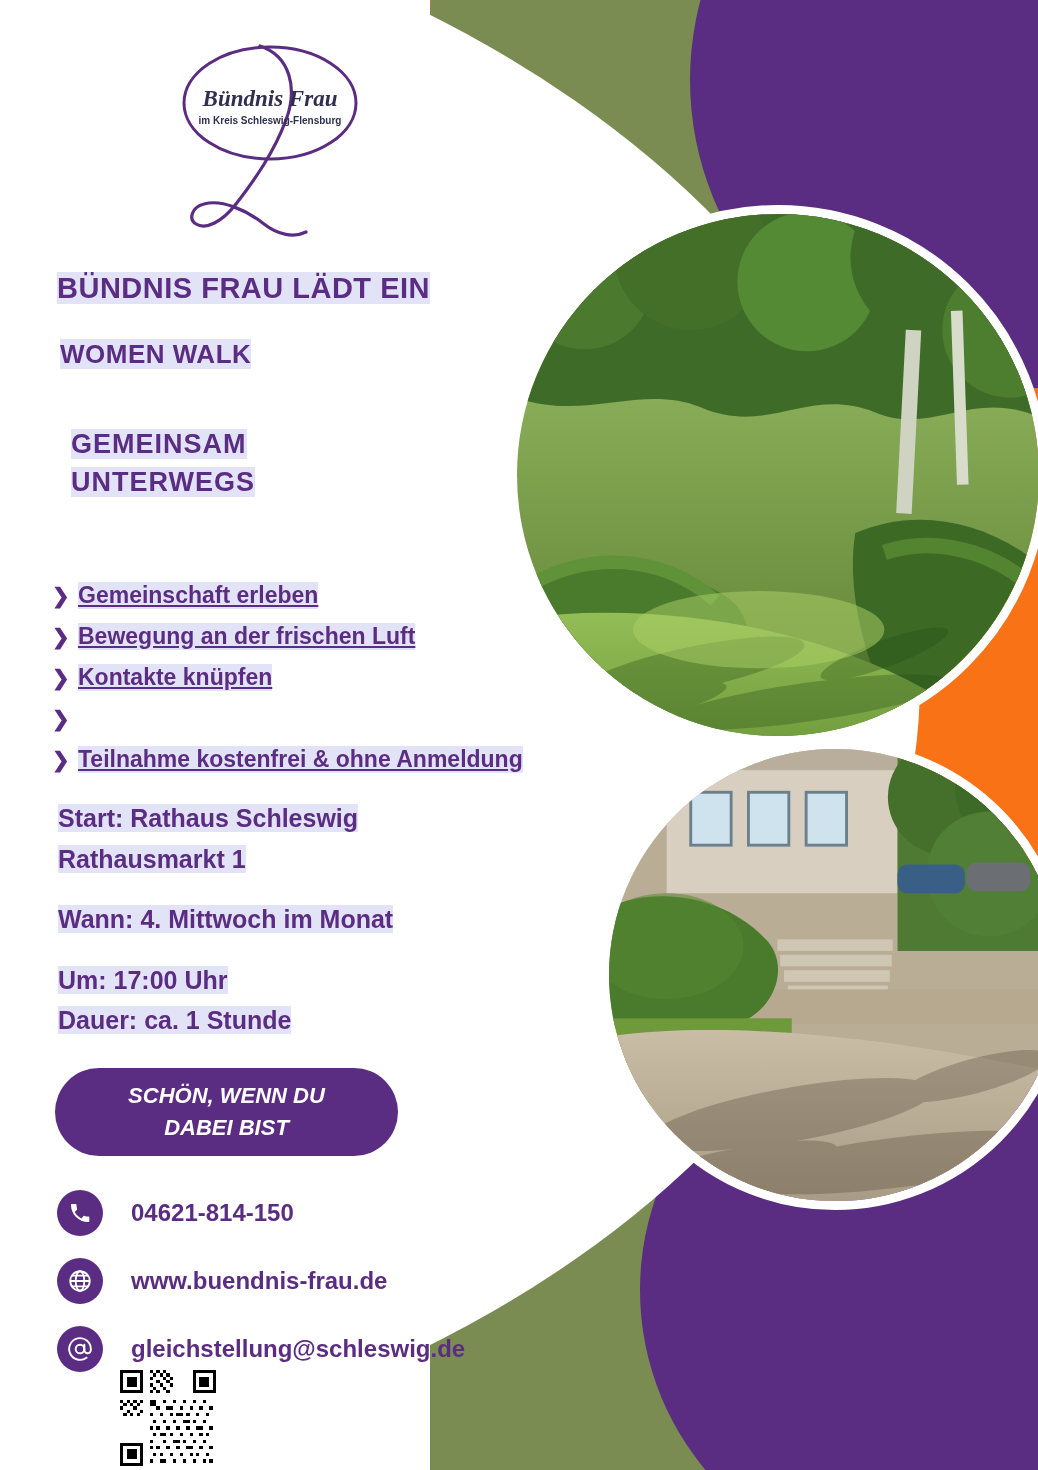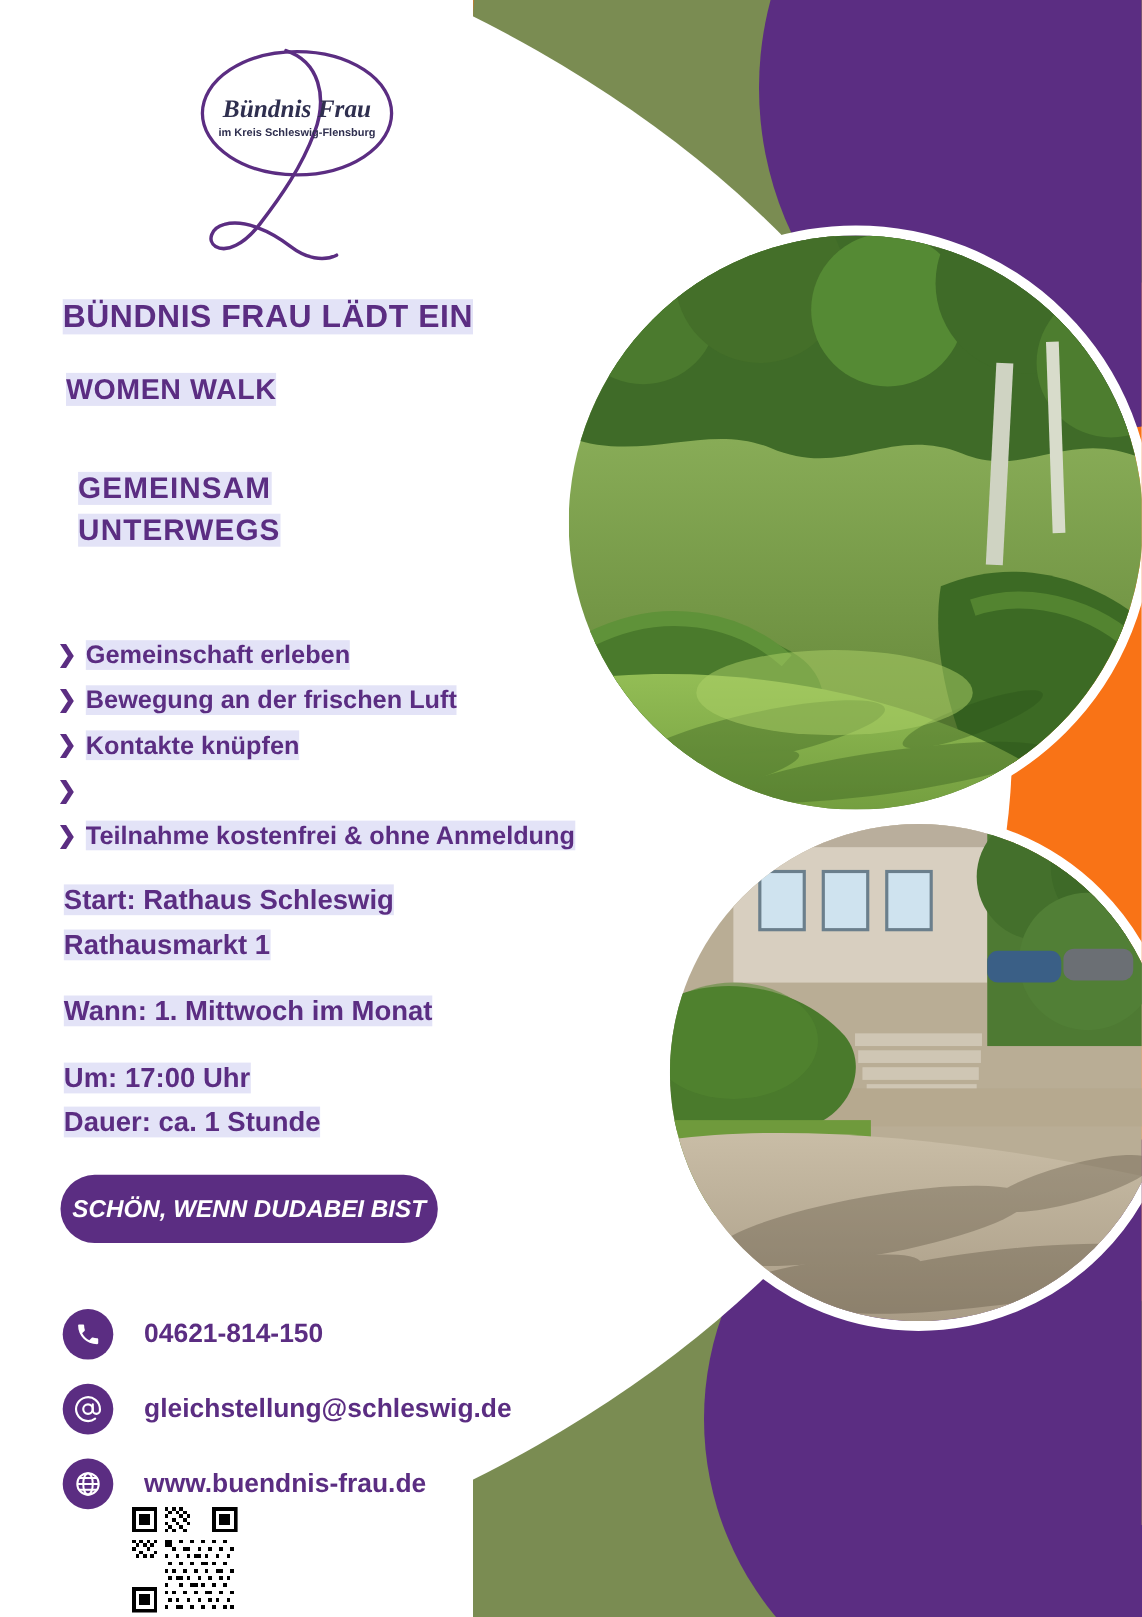--- a/index.html
+++ b/index.html
@@ -158,20 +158,21 @@
     font-size: 21px;
     font-weight: bold;
     flex: 0 0 26px;
     text-align: left;
     line-height: 1;
   }
   .bullet .btext {
     font-size: 23px;
     font-weight: bold;
     color: #5b2d82;
+    text-decoration: underline;
   }
 
   .details {
     position: absolute;
     left: 58px;
     top: 798px;
     width: 560px;
   }
   .det-line {
     font-size: 25px;
@@ -179,29 +180,29 @@
     color: #5b2d82;
     line-height: 1.62;
   }
   .det-gap { height: 20px; }
 
   .cta {
     position: absolute;
     left: 55px;
     top: 1068px;
     width: 343px;
-    height: 62px;
+    height: 88px;
     background: #5b2d82;
     border-radius: 44px;
     color: #ffffff;
     font-size: 22px;
     font-weight: bold;
     font-style: italic;
     display: flex;
-    flex-direction: row;
+    flex-direction: column;
     align-items: center;
     justify-content: center;
     line-height: 1.45;
     text-align: center;
   }
 
   .contacts {
     position: absolute;
     left: 57px;
     top: 1190px;
@@ -399,21 +400,21 @@
 
   <div class="details">
     <div class="det-line">
       <span class="hl">Start:  Rathaus Schleswig</span>
     </div>
     <div class="det-line">
       <span class="hl">Rathausmarkt 1</span>
     </div>
     <div class="det-gap"></div>
     <div class="det-line">
-      <span class="hl">Wann: 1. Mittwoch im Monat</span>
+      <span class="hl">Wann: 4. Mittwoch im Monat</span>
     </div>
     <div class="det-gap"></div>
     <div class="det-line">
       <span class="hl">Um: 17:00 Uhr</span>
     </div>
     <div class="det-line">
       <span class="hl">Dauer: ca. 1 Stunde</span>
     </div>
   </div>
 
@@ -423,39 +424,39 @@
   </div>
 
   <div class="contacts">
     <div class="contact-row">
       <span class="cicon">
         <svg width="24" height="24" viewBox="0 0 24 24" fill="#ffffff" xmlns="http://www.w3.org/2000/svg">
           <path d="M6.6 10.8c1.4 2.8 3.8 5.2 6.6 6.6l2.2-2.2c.3-.3.7-.4 1.1-.3 1.2.4 2.5.6 3.8.6.6 0 1 .4 1 1V20c0 .6-.4 1-1 1C10.6 21 3 13.4 3 4c0-.6.4-1 1-1h3.5c.6 0 1 .4 1 1 0 1.3.2 2.6.6 3.8.1.4 0 .8-.3 1.1l-2.2 2.2z"></path>
         </svg>
       </span>
       <span class="ctext">04621-814-150</span>
-    </div>
-    <div class="contact-row">
-      <span class="cicon">
-        <svg width="26" height="26" viewBox="0 0 24 24" fill="none" stroke="#ffffff" stroke-width="1.8" xmlns="http://www.w3.org/2000/svg">
-          <circle cx="12" cy="12" r="4"></circle>
-          <path d="M16 8v5a3 3 0 0 0 6 0v-1a10 10 0 1 0-4 8" stroke-linecap="round"></path>
-        </svg>
-      </span>
-      <span class="ctext">gleichstellung@schleswig.de</span>
     </div>
     <div class="contact-row">
       <span class="cicon">
         <svg width="26" height="26" viewBox="0 0 24 24" fill="none" stroke="#ffffff" stroke-width="1.7" xmlns="http://www.w3.org/2000/svg">
           <circle cx="12" cy="12" r="9"></circle>
           <ellipse cx="12" cy="12" rx="4" ry="9"></ellipse>
           <path d="M3 12h18M4.5 7h15M4.5 17h15"></path>
         </svg>
       </span>
       <span class="ctext">www.buendnis-frau.de</span>
+    </div>
+    <div class="contact-row">
+      <span class="cicon">
+        <svg width="26" height="26" viewBox="0 0 24 24" fill="none" stroke="#ffffff" stroke-width="1.8" xmlns="http://www.w3.org/2000/svg">
+          <circle cx="12" cy="12" r="4"></circle>
+          <path d="M16 8v5a3 3 0 0 0 6 0v-1a10 10 0 1 0-4 8" stroke-linecap="round"></path>
+        </svg>
+      </span>
+      <span class="ctext">gleichstellung@schleswig.de</span>
     </div>
   </div>
 
   <div class="qr">
     <svg width="96" height="96" viewBox="0 0 29 29" xmlns="http://www.w3.org/2000/svg" shape-rendering="crispEdges">
       <rect width="29" height="29" fill="#ffffff"></rect>
       <g fill="#000000">
         <rect x="0" y="0" width="7" height="7"></rect>
           <rect x="1" y="1" width="5" height="5" fill="#ffffff"></rect>
           <rect x="2" y="2" width="3" height="3"></rect>

